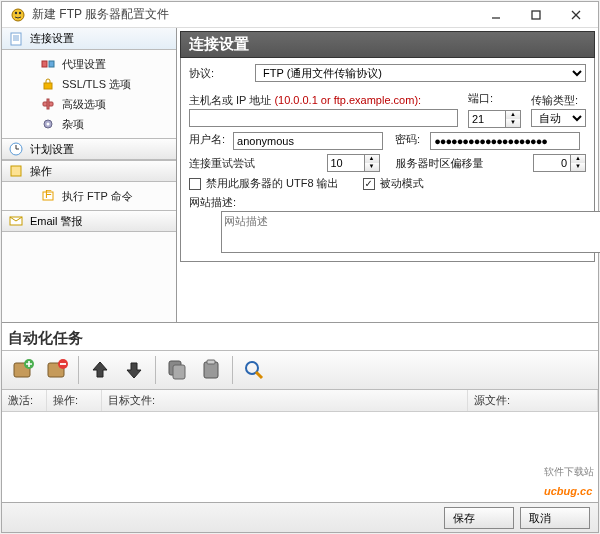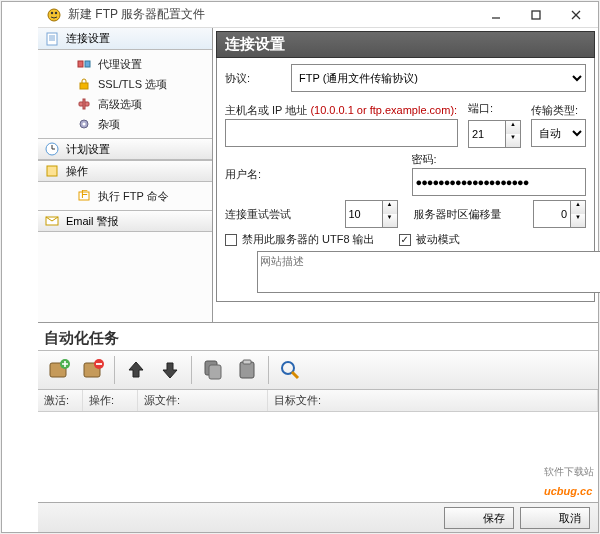--- a/index.html
+++ b/index.html
@@ -1,53 +1,53 @@
 <!DOCTYPE html>
 <html><head>
 <meta charset="utf-8">
 <style>
 * { box-sizing: border-box; margin: 0; padding: 0; font-family: "Microsoft YaHei", Tahoma, sans-serif; font-size: 11px; }
 body { background: #f0f0f0; width: 600px; height: 534px; overflow: hidden; position: relative; }
-.window { border: 1px solid #aaa; width: 598px; height: 532px; margin: 1px; background: #fff; display: flex; flex-direction: column; padding-left: 36px; }
+.window { border: 1px solid #aaa; width: 598px; height: 532px; margin: 1px; background: #fff; display: flex; flex-direction: column; }
 .titlebar { height: 26px; display: flex; align-items: center; padding: 0 2px; border-bottom: 1px solid #ddd; background:#fff; }
 .tb-icon { width:16px; height:16px; margin: 0 6px; display:inline-block; }
 .tb-title { flex:1; color:#444; font-size:12px; }
 .tb-controls { display:flex; }
 .tb-btn { width:40px; height:24px; display:flex; align-items:center; justify-content:center; color:#333; cursor:pointer; }
 .body-split { flex:1; display:flex; flex-direction:column; }
 .main-row { flex:1; display:flex; border-bottom:1px solid #999; }
 .sidebar { width:175px; border-right:1px solid #999; background:#fcfcfc; }
 .tab-header { height:22px; background:linear-gradient(#fdfdfd,#e8e8e8); border-bottom:1px solid #bbb; display:flex; align-items:center; padding:0 6px; gap:6px; }
 .tab-header.selected { background:linear-gradient(#f6f9fc,#e4eef7); }
 .tree { padding:4px 0; }
 .tree-lvl2 { padding-left:38px; }
 .tree-item { height:20px; display:flex; align-items:center; gap:6px; color:#222; cursor:pointer; padding-right:4px; }
 .ico { width:16px; height:16px; display:inline-flex; align-items:center; justify-content:center; }
 .content { flex:1; display:flex; flex-direction:column; padding:3px; }
 .section-title { background:linear-gradient(#6a6a6a,#555); color:#fff; font-size:15px; font-weight:600; padding:3px 8px; border:1px solid #333; }
 .form { border:1px solid #888; border-top:none; padding:6px 8px 8px 8px; display:flex; flex-direction:column; gap:4px; }
 .row { display:flex; align-items:center; gap:6px; }
 .lbl { color:#222; white-space:nowrap; }
-select, input[type=text], input[type=password] { border:1px solid #888; height:28px; padding:1px 3px; font-size:11px; background:#fff; }
+select, input[type=text], input[type=password] { border:1px solid #888; height:18px; padding:1px 3px; font-size:11px; background:#fff; }
 .spinner { display:flex; }
 .spin-btns { width:15px; display:flex; flex-direction:column; border:1px solid #888; border-left:none; }
 .spin-btn { flex:1; font-size:6px; line-height:7px; text-align:center; background:linear-gradient(#fdfdfd,#e6e6e6); cursor:pointer; }
 .checkbox { width:12px; height:12px; border:1px solid #555; display:inline-flex; align-items:center; justify-content:center; background:#fff; }
 .checkbox.checked::after { content:"✓"; font-size:10px; color:#222; line-height:10px; }
 textarea { border:1px solid #888; resize:none; font-size:11px; padding:2px; height:42px; width:100%; color:#999;margin-left:32px; }
 .bottom { display:flex; flex-direction:column; }
 .auto-title { padding:6px 6px 2px 6px; font-size:15px; font-weight:600; color:#333; }
 .toolbar { background:linear-gradient(#fdfdfd,#eaeaea); border-top:1px solid #bbb; border-bottom:1px solid #bbb; height:40px; display:flex; align-items:center; gap:2px; padding:0 5px; }
 .toolbar .sep { width:1px; height:28px; background:#bbb; margin:0 3px; }
 .tbtn { width:32px; height:32px; display:flex; align-items:center; justify-content:center; border-radius:2px; cursor:pointer; }
 .grid-head { display:flex; background:linear-gradient(#fafafa,#ececec); border-bottom:1px solid #ccc; }
 .gh { border-right:1px solid #ddd; padding:3px 6px; color:#333; font-size:11px; }
 .grid-body { height:90px; background:#fff; }
 .footer { border-top:1px solid #aaa; height:30px; display:flex; align-items:center; justify-content:flex-end; gap:6px; padding:0 8px; background:linear-gradient(#f4f4f4,#e8e8e8); }
-.btn { min-width:70px; height:22px; border:1px solid #888; background:linear-gradient(#fdfdfd,#e4e4e4); text-align:right; line-height:20px; cursor:pointer; padding:0 8px; }
+.btn { min-width:70px; height:22px; border:1px solid #888; background:linear-gradient(#fdfdfd,#e4e4e4); text-align:left; line-height:20px; cursor:pointer; padding:0 8px; }
 .watermark { position:absolute; right:6px; bottom:34px; font-family:Arial; font-style:italic; font-weight:bold; font-size:20px; color:#ff7a00; text-shadow:0 0 2px #fff,0 0 2px #fff; pointer-events:none; }
 .watermark small{ display:block; font-size:10px; color:#888; font-style:normal; font-weight:normal; text-align:right; margin-bottom:-2px;}
 .placeholder-red::placeholder { color:#b00; }
 </style>
 </head>
 <body>
 
 <div class="window">
 
   <div class="titlebar">
@@ -201,22 +201,23 @@
               </div>
             </div>
             <div style="display:flex;flex-direction:column;gap:1px">
               <span class="lbl">传输类型:</span>
               <select style="width:55px"><option>自动</option></select>
             </div>
           </div>
           <div class="row" style="gap:12px">
             <div style="display:flex;flex-direction:row;flex:1;gap:8px">
               <span class="lbl">用户名:</span>
-            </div>
-            <div style="display:flex;flex-direction:column;flex:1;gap:1px">
+              <input type="text" value="anonymous" style="">
+            </div>
+            <div style="display:flex;flex-direction:row;flex:1;gap:10px">
               <span class="lbl">密码:</span>
               <input type="text" style="letter-spacing: -1px;" value="●●●●●●●●●●●●●●●●●●●●">
             </div>
           </div>
           <div class="row" style="gap:10px">
             <span class="lbl" style="flex:1">连接重试尝试</span>
             <div class="spinner">
               <input type="text" style="width: 38px;" value="10">
               <div class="spin-btns">
                   <div class="spin-btn">▲</div>
@@ -236,20 +237,21 @@
             <label class="row" style="gap:5px;cursor:pointer">
               <span class="checkbox"></span>
               <span class="lbl">禁用此服务器的 UTF8 输出</span>
             </label>
             <label class="row" style="gap:5px;cursor:pointer">
               <span class="checkbox checked"></span>
               <span class="lbl">被动模式</span>
             </label>
           </div>
           <div style="display:flex;flex-direction:column;gap:1px">
+            <span class="lbl">网站描述:</span>
             <textarea placeholder="网站描述" style=""></textarea>
           </div>
         </div>
       </div>
     </div>
 
     <div class="bottom">
       <div class="auto-title">自动化任务</div>
       <div class="toolbar">
         <div class="tbtn">
@@ -294,22 +296,22 @@
         <div class="tbtn">
             <svg width="24" height="24">
               <circle cx="10" cy="10" r="6" fill="none" stroke="#2a66b0" stroke-width="2"></circle>
               <line x1="14" y1="14" x2="20" y2="20" stroke="#d88a00" stroke-width="3"></line>
             </svg>
           </div>
       </div>
       <div class="grid-head">
         <div class="gh" style="width:45px">激活:</div>
         <div class="gh" style="width:55px">操作:</div>
+        <div class="gh" style="flex:1">目标文件:</div>
         <div class="gh" style="width:130px">源文件:</div>
-        <div class="gh" style="flex:1">目标文件:</div>
       </div>
       <div class="grid-body"></div>
     </div>
 
     <div class="footer">
       <div class="btn">保存</div>
       <div class="btn">取消</div>
     </div>
   </div>
 </div>

